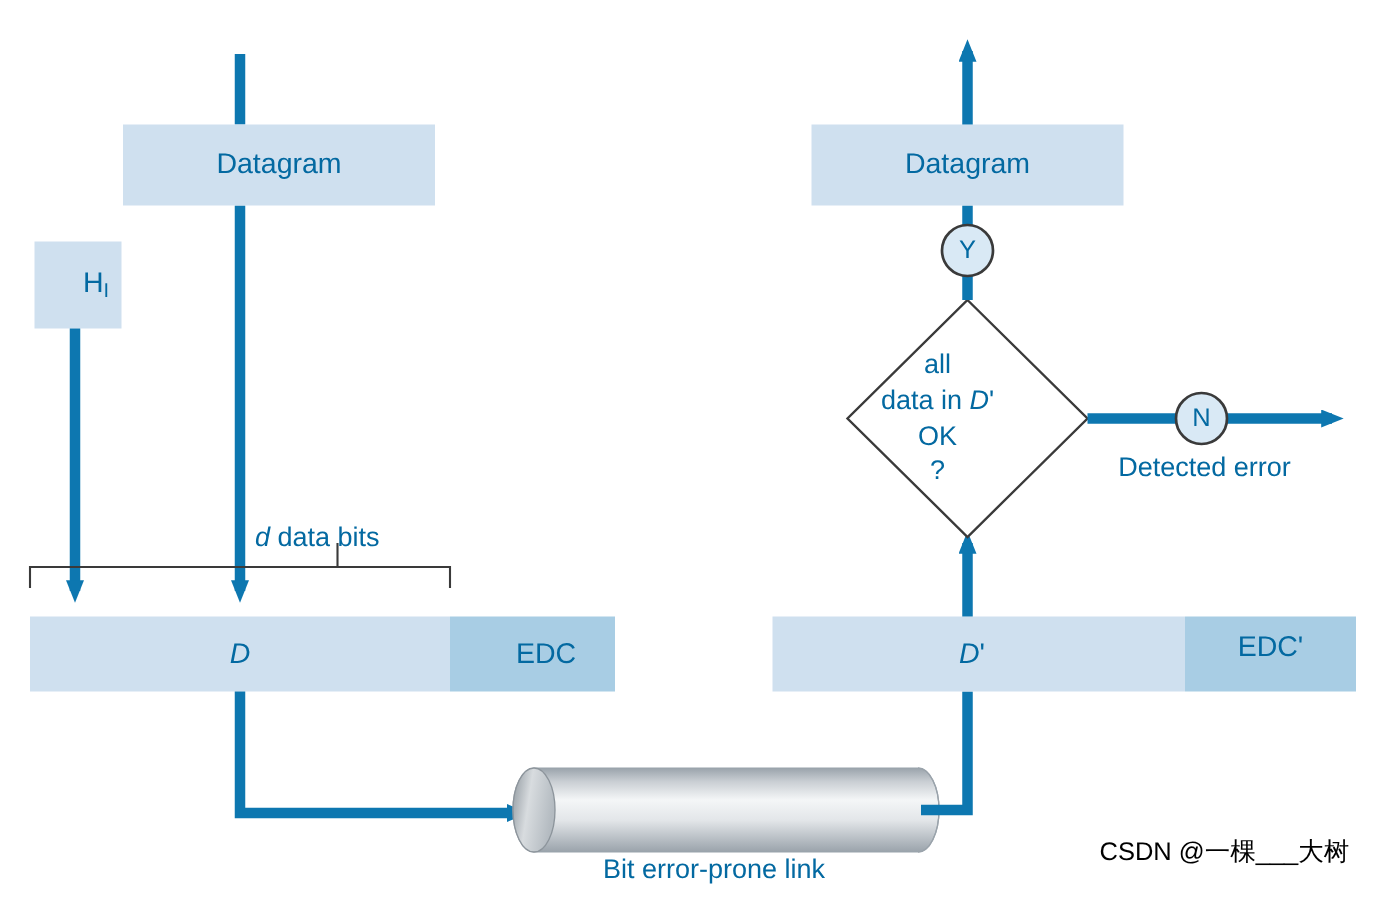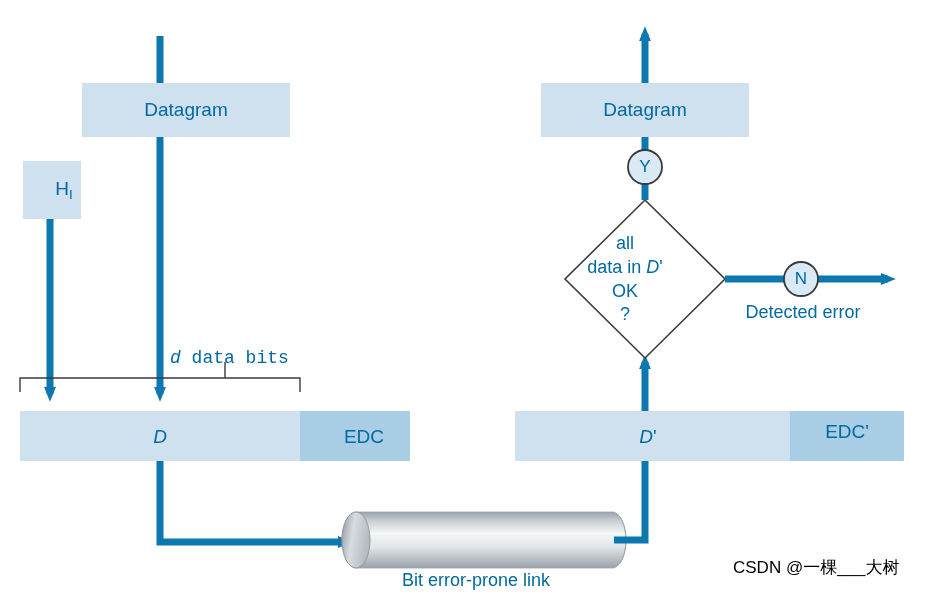--- a/index.html
+++ b/index.html
@@ -151,21 +151,21 @@
 
     <circle cx="645" cy="167" r="17" fill="#d9e9f5" stroke="#3a3a3a" stroke-width="1.8"></circle>
 
     <circle cx="801" cy="279" r="17" fill="#d9e9f5" stroke="#3a3a3a" stroke-width="1.8"></circle>
   </svg>
 
   <div class="lbl box-label centerer" style="left:186px; top:110px;">Datagram</div>
 
   <div class="lbl box-label centerer" style="left:52px; top:190px;margin-left:12px;"><span>H</span><span class="sub">I</span></div>
 
-  <div class="lbl bracket-label" style="left:170px; top:348px;font-family:Liberation Mono, monospace;"><span class="ital">d</span><span> data bits</span></div>
+  <div class="lbl bracket-label" style="left:170px; top:348px;"><span class="ital">d</span><span> data bits</span></div>
 
   <div class="lbl frame-label ital centerer" style="left:160px; top:437px;">D</div>
 
   <div class="lbl frame-label centerer" style="left:364px; top:437px;">EDC</div>
 
   <div class="lbl caption centerer" style="left:476px; top:580px;">Bit error-prone link</div>
 
   <div class="lbl box-label centerer" style="left:645px; top:110px;">Datagram</div>
 
   <div class="lbl circle-label centerer" style="left:645px; top:167px;">Y</div>

